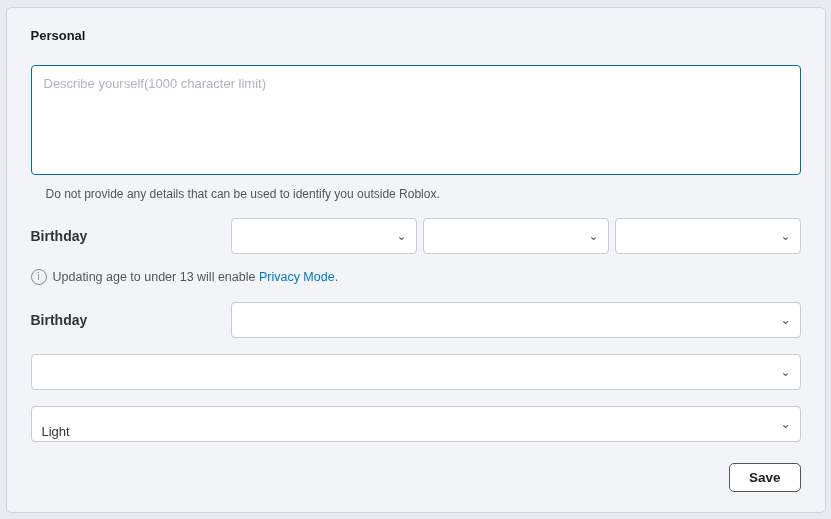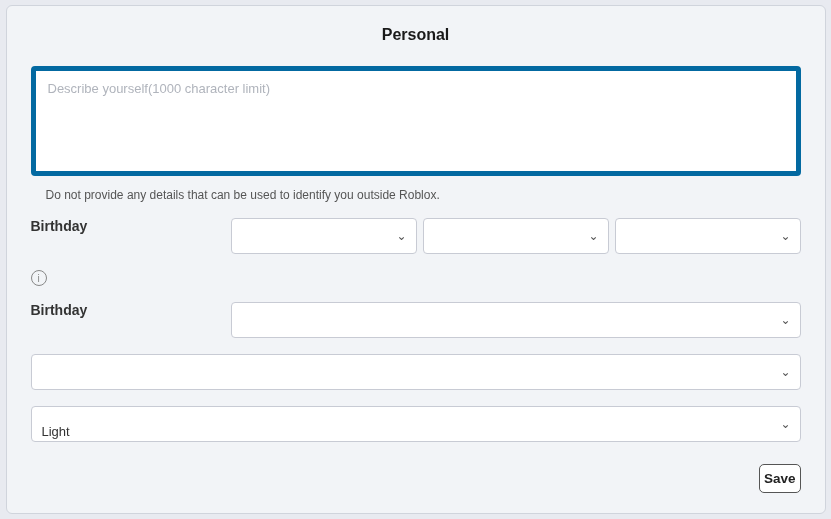--- a/index.html
+++ b/index.html
@@ -23,31 +23,30 @@
       background: #f2f4f7;
       border: 1px solid #d0d4dc;
       border-radius: 6px;
       padding: 20px 24px 20px 24px;
       width: 820px;
       min-height: 490px;
       position: relative;
     }
 
     .section-title {
-      font-size: 16px;
+      font-size: 13px;
       font-weight: 700;
       color: #1a1a1a;
       margin-bottom: 22px;
-      text-align: center;
     }
 
     .bio-textarea {
       width: 100%;
       height: 110px;
-      border: 5px solid #0369a1;
+      border: 1px solid #0369a1;
       border-radius: 4px;
       background: #fff;
       padding: 10px 12px;
       font-size: 13px;
       color: #aaa;
       resize: none;
       outline: none;
     }
 
     .bio-textarea::placeholder {
@@ -55,21 +54,21 @@
     }
 
     .privacy-note {
       font-size: 12px;
       color: #555;
       margin: 8px 0 16px 15px;
     }
 
     .form-row {
       display: flex;
-      align-items: flex-start;
+      align-items: center;
       margin-bottom: 14px;
       min-height: 38px;
     }
 
     .form-label {
       width: 200px;
       font-size: 14px;
       font-weight: 600;
       color: #333;
       flex-shrink: 0;
@@ -156,21 +155,21 @@
     .save-row {
       display: flex;
       justify-content: flex-end;
       margin-top: 20px;
     }
 
     .save-btn {
       background: #fff;
       border: 1.5px solid #555;
       border-radius: 5px;
-      padding: 6px 4px;
+      padding: 6px 19px;
       font-size: 13.5px;
       font-weight: 600;
       color: #222;
       cursor: pointer;
     }
 
     .theme-select-wrapper {
       flex: 1;
       position: relative;
     }
@@ -235,20 +234,23 @@
           <option value=""></option>
         </select>
         <span class="chevron">⌄</span>
       </div>
     </div>
   </div>
 
   
   <div class="age-update-row">
     <span class="info-icon">i</span>
+    <span>
+      <span>Updating age to under 13 will enable </span><a class="privacy-link" href="#">Privacy Mode</a><span>.</span>
+    </span>
   </div>
 
   
 
   
   <div class="form-row">
     <div class="form-label">Birthday</div>
     <div class="form-controls">
       <div class="select-wrapper">
         <select>

